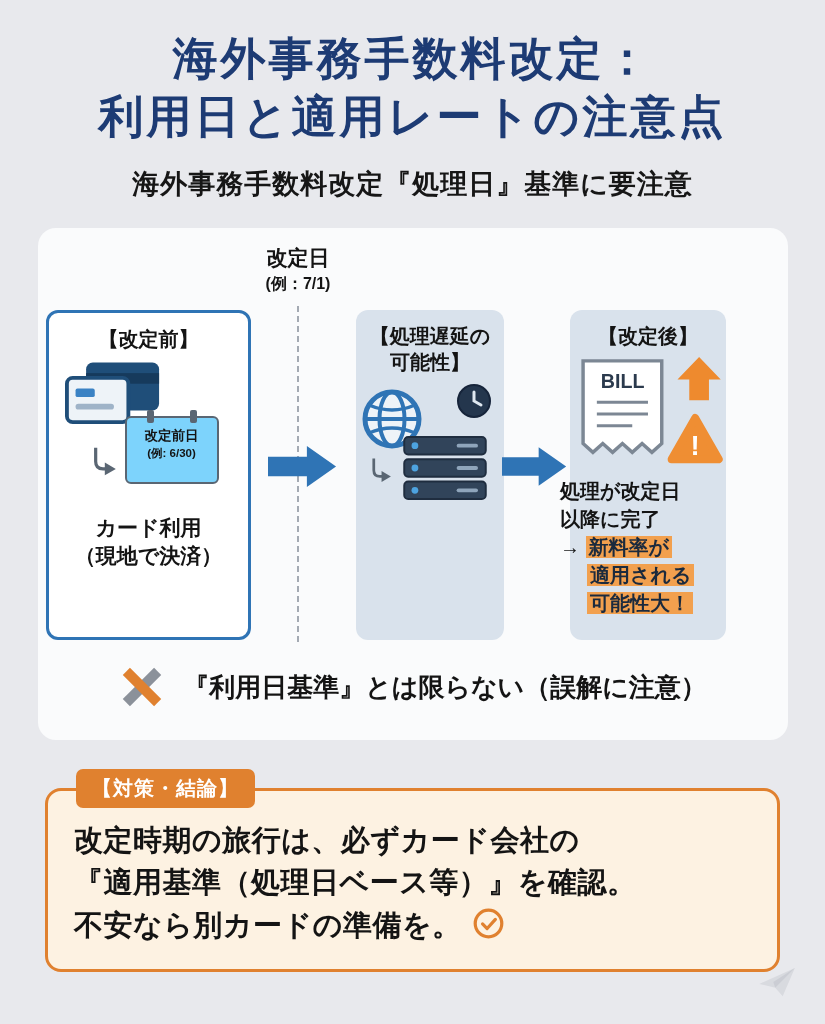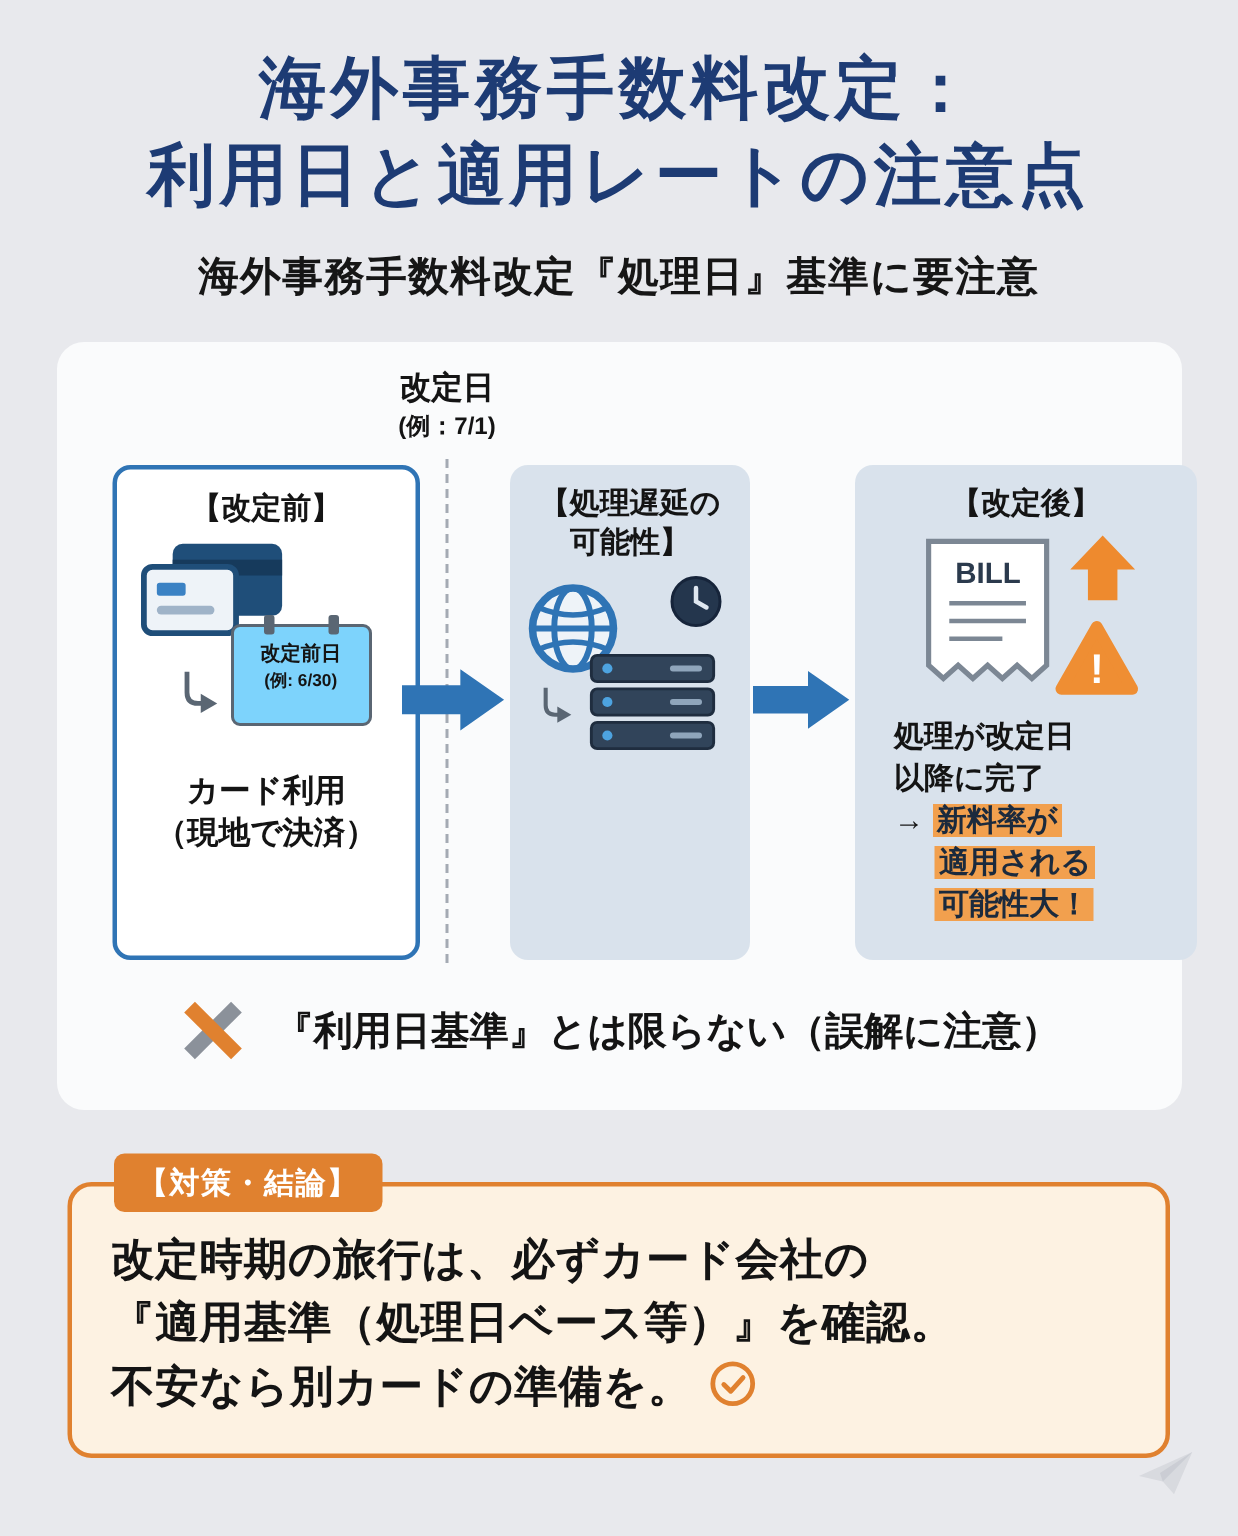--- a/index.html
+++ b/index.html
@@ -22,23 +22,23 @@
   .main-card {
     position:absolute; left:38px; top:228px; width:750px; height:512px;
     background:var(--card-bg,#fafbfc); border-radius:18px;
   }
   .rev-date { position:absolute; left:196px; top:16px; width:128px; text-align:center; color:#141414; }
   .rev-label { font-size:21px; font-weight:800; }
   .rev-ex { font-size:16px; font-weight:700; margin-top:2px; }
   .dashed { position:absolute; left:259px; top:78px; height:336px; width:0; border-left:2.5px dashed #a4aab3; }
 
   .fbox { position:absolute; top:82px; border-radius:12px; display:flex; flex-direction:column; align-items:center; }
-  .box-before { left:37px; width:205px; height:330px; background:#ffffff; border:3px solid var(--accent-blue,#2f74b5); }
-  .box-mid    { left:302px; width:160px; height:330px; background:var(--panel-blue,#d9e2ec); }
-  .box-after  { left:532px; width:228px; height:330px; background:var(--panel-blue,#d9e2ec); }
+  .box-before { left:8px; width:205px; height:330px; background:#ffffff; border:3px solid var(--accent-blue,#2f74b5); }
+  .box-mid    { left:318px; width:148px; height:330px; background:var(--panel-blue,#d9e2ec); }
+  .box-after  { left:532px; width:156px; height:330px; background:var(--panel-blue,#d9e2ec); }
   .box-head { font-size:20px; font-weight:800; margin-top:13px; text-align:center; line-height:1.3; color:#141414; }
 
   .b1-icons { position:relative; width:180px; height:154px; margin-top:6px; }
   .cc-svg { position:absolute; left:6px; top:2px; }
   .curve1 { position:absolute; left:30px; top:88px; }
   .calendar {
     position:absolute; left:66px; top:58px; width:94px; height:68px;
     background:#7dd3fc; border:2.5px solid #5a6673; border-radius:6px;
     text-align:center; padding-top:9px;
   }

